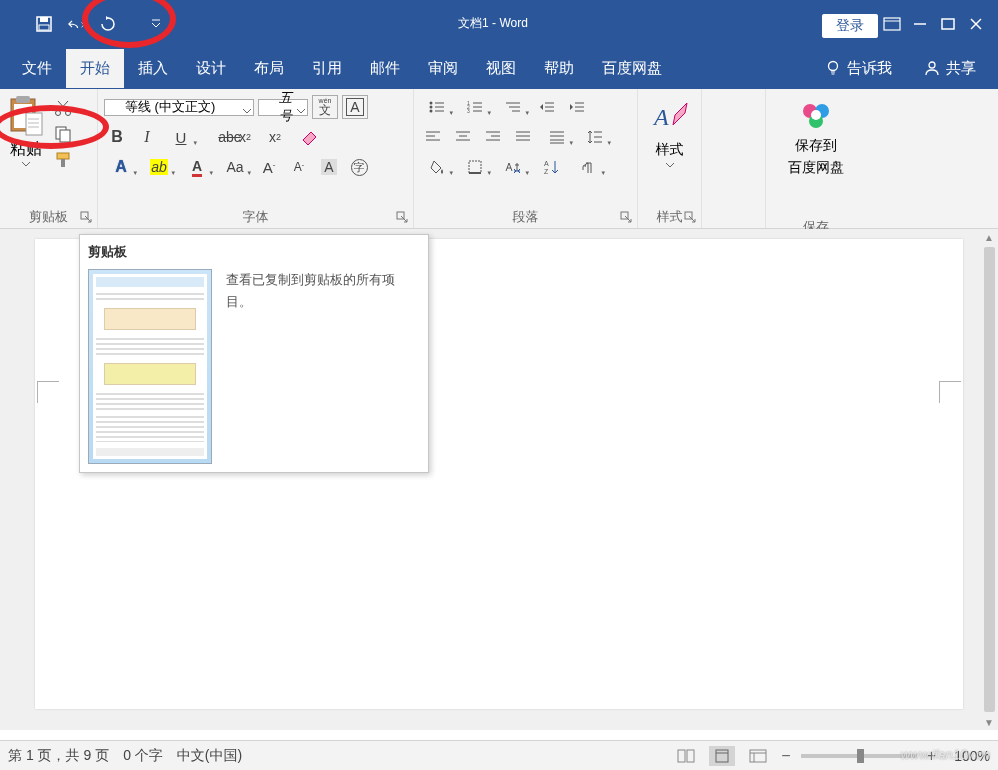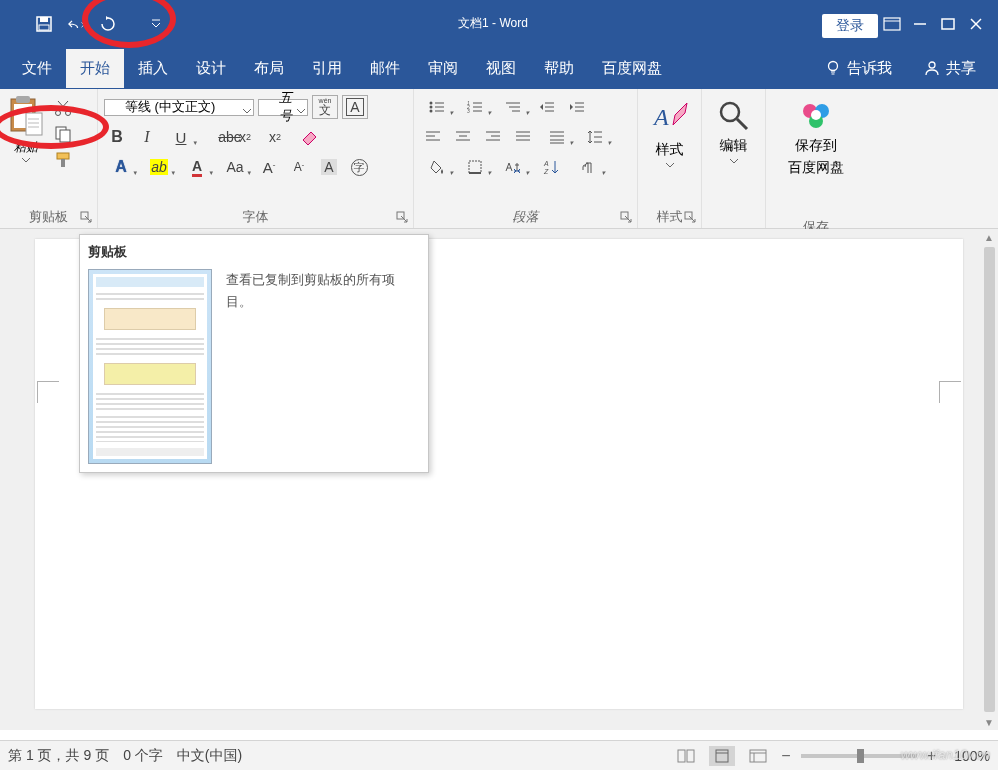--- a/index.html
+++ b/index.html
@@ -45,21 +45,21 @@
 .font-combo { height: 17px; border: 1px solid #ababab; background: #fff; display: flex; align-items: center; padding: 0 20px; font-size: 13px; position: relative; }
 .font-combo-main { width: 150px; }
 .font-combo-size { width: 50px; font-style: italic; }
 .combo-arrow { position: absolute; right: 2px; top: 4px; }
 .ribbon-btn { width: 26px; height: 24px; display: flex; align-items: center; justify-content: center; font-size: 14px; color: #444; position: relative; }
 .ribbon-btn.wide { width: 34px; }
 .ribbon-btn sup, .ribbon-btn sub { font-size: 9px; }
 .mini-arrow { position: absolute; right: 1px; bottom: 2px; font-size: 7px; color: #666; }
 
 
-.g-para { width: 224px; font-style: italic; }
+.g-para { width: 224px; }
 
 
 .g-style { width: 64px; text-align: center; }
 .style-btn { display: flex; flex-direction: column; align-items: center; gap: 4px; padding: 6px 4px; }
 
 
 .g-edit { width: 64px; text-align: center; }
 
 
 .g-baidu { width: 100px; text-align: center; }
@@ -201,21 +201,21 @@
       <div class="paste-btn">
         <svg class="paste-icon" viewBox="0 0 36 42">
           <rect x="3" y="4" width="24" height="32" fill="#c88b4a" stroke="#8a6036"></rect>
           <rect x="8" y="1" width="14" height="7" rx="2" fill="#a8a8a8"></rect>
           <rect x="6" y="9" width="18" height="24" fill="#fff"></rect>
           <rect x="18" y="18" width="16" height="22" fill="#fff" stroke="#999"></rect>
           <line x1="20" y1="24" x2="31" y2="24" stroke="#bbb"></line>
             <line x1="20" y1="28" x2="31" y2="28" stroke="#bbb"></line>
             <line x1="20" y1="32" x2="31" y2="32" stroke="#bbb"></line>
         </svg>
-        <span style="font-size:12px;font-style:italic;">粘贴</span>
+        <span style="font-size:16px;">粘贴</span>
         <svg width="8" height="5" viewBox="0 0 8 5">
             <path d="M0 0 L4 4 L8 0" fill="none" stroke="#666"></path>
           </svg>
       </div>
       <div class="clip-side">
         <span class="clip-icon">
           <svg width="18" height="18" viewBox="0 0 18 18">
               <circle cx="4" cy="14" r="2.5" fill="none" stroke="#555"></circle>
               <circle cx="14" cy="14" r="2.5" fill="none" stroke="#555"></circle>
               <line x1="5" y1="12" x2="14" y2="2" stroke="#555"></line>
@@ -485,32 +485,20 @@
     <div class="ribbon-group-title">样式</div>
     <span class="dialog-launcher">
       <svg width="13" height="13" viewBox="0 0 13 13">
           <rect x="1" y="1" width="7" height="7" fill="none" stroke="#777"></rect>
           <path d="M5 5 L11 11 M11 8 V11 H8" fill="none" stroke="#777"></path>
         </svg>
     </span>
   </div>
 
   <div class="ribbon-group g-edit">
-    <div class="ribbon-body" style="justify-content:center;">
-      <div class="style-btn">
-        <svg width="34" height="34" viewBox="0 0 34 34">
-          <circle cx="13" cy="13" r="9" fill="none" stroke="#444" stroke-width="2.5"></circle>
-          <line x1="20" y1="20" x2="30" y2="30" stroke="#444" stroke-width="3"></line>
-        </svg>
-        <span style="font-size:14px;">编辑</span>
-        <svg width="8" height="5" viewBox="0 0 8 5">
-            <path d="M0 0 L4 4 L8 0" fill="none" stroke="#666"></path>
-          </svg>
-      </div>
-    </div>
     <div class="ribbon-group-title">&nbsp;</div>
   </div>
 
   <div class="ribbon-group g-baidu" style="border-right:none;gap:32px;">
     <div class="ribbon-body" style="justify-content:center;">
       <div class="style-btn">
         <svg width="36" height="34" viewBox="0 0 36 34">
           <circle cx="12" cy="12" r="7" fill="#e94b8a"></circle>
           <circle cx="24" cy="12" r="7" fill="#2f9de6"></circle>
           <circle cx="18" cy="22" r="7" fill="#2fc26a"></circle>

